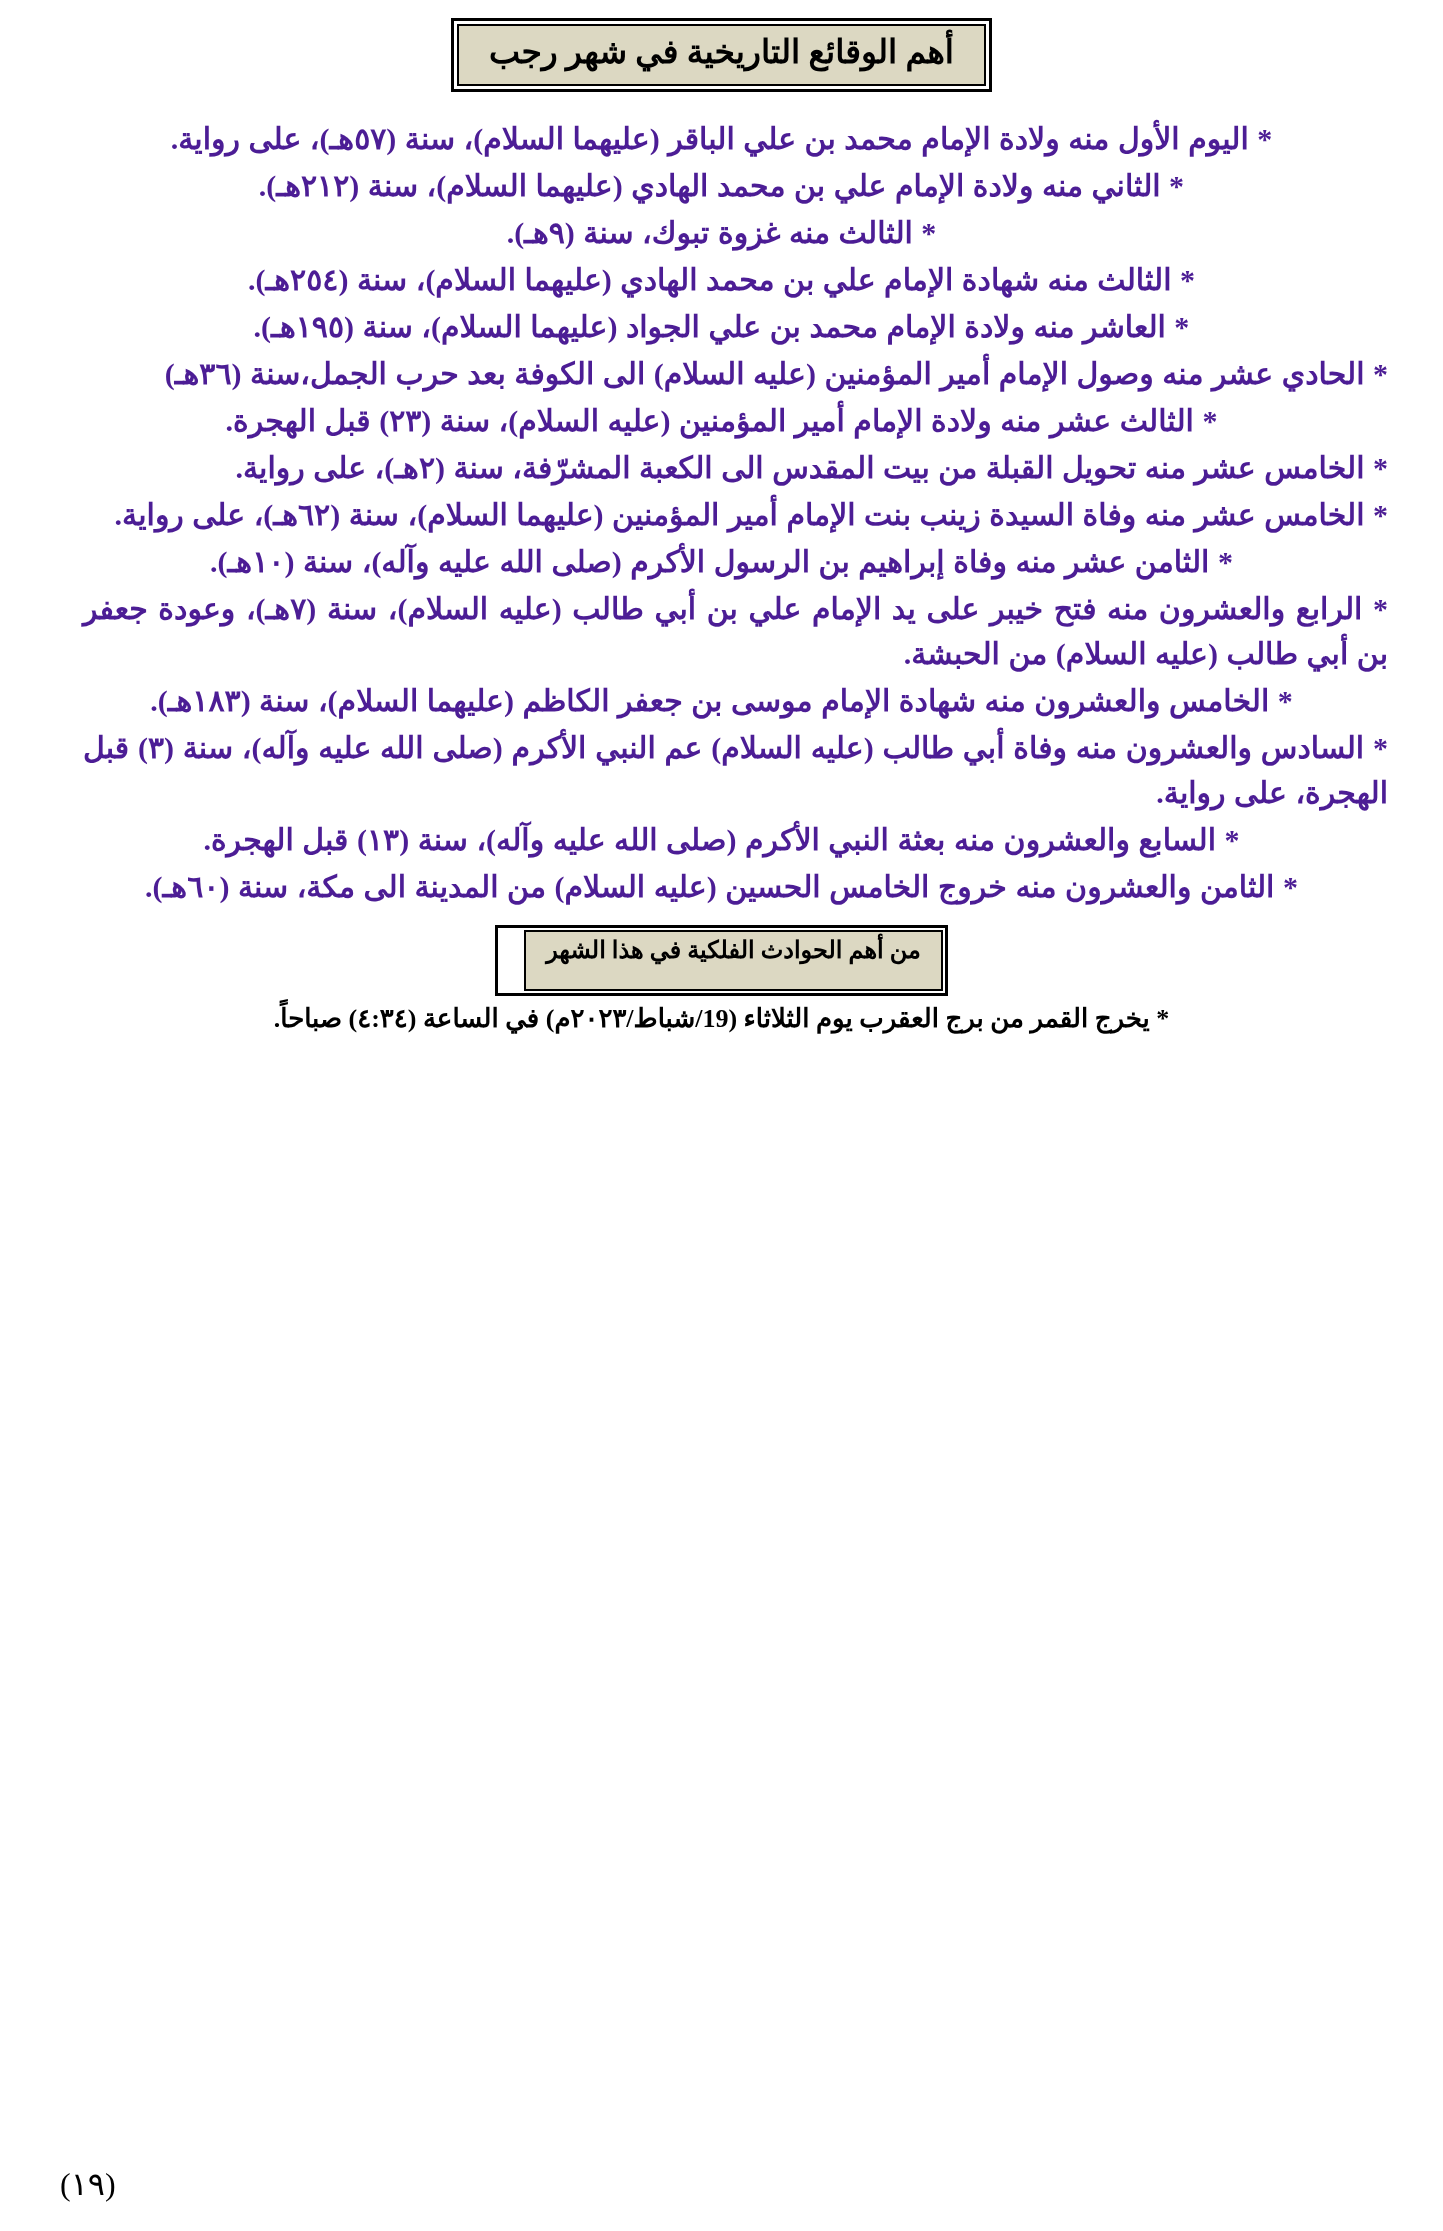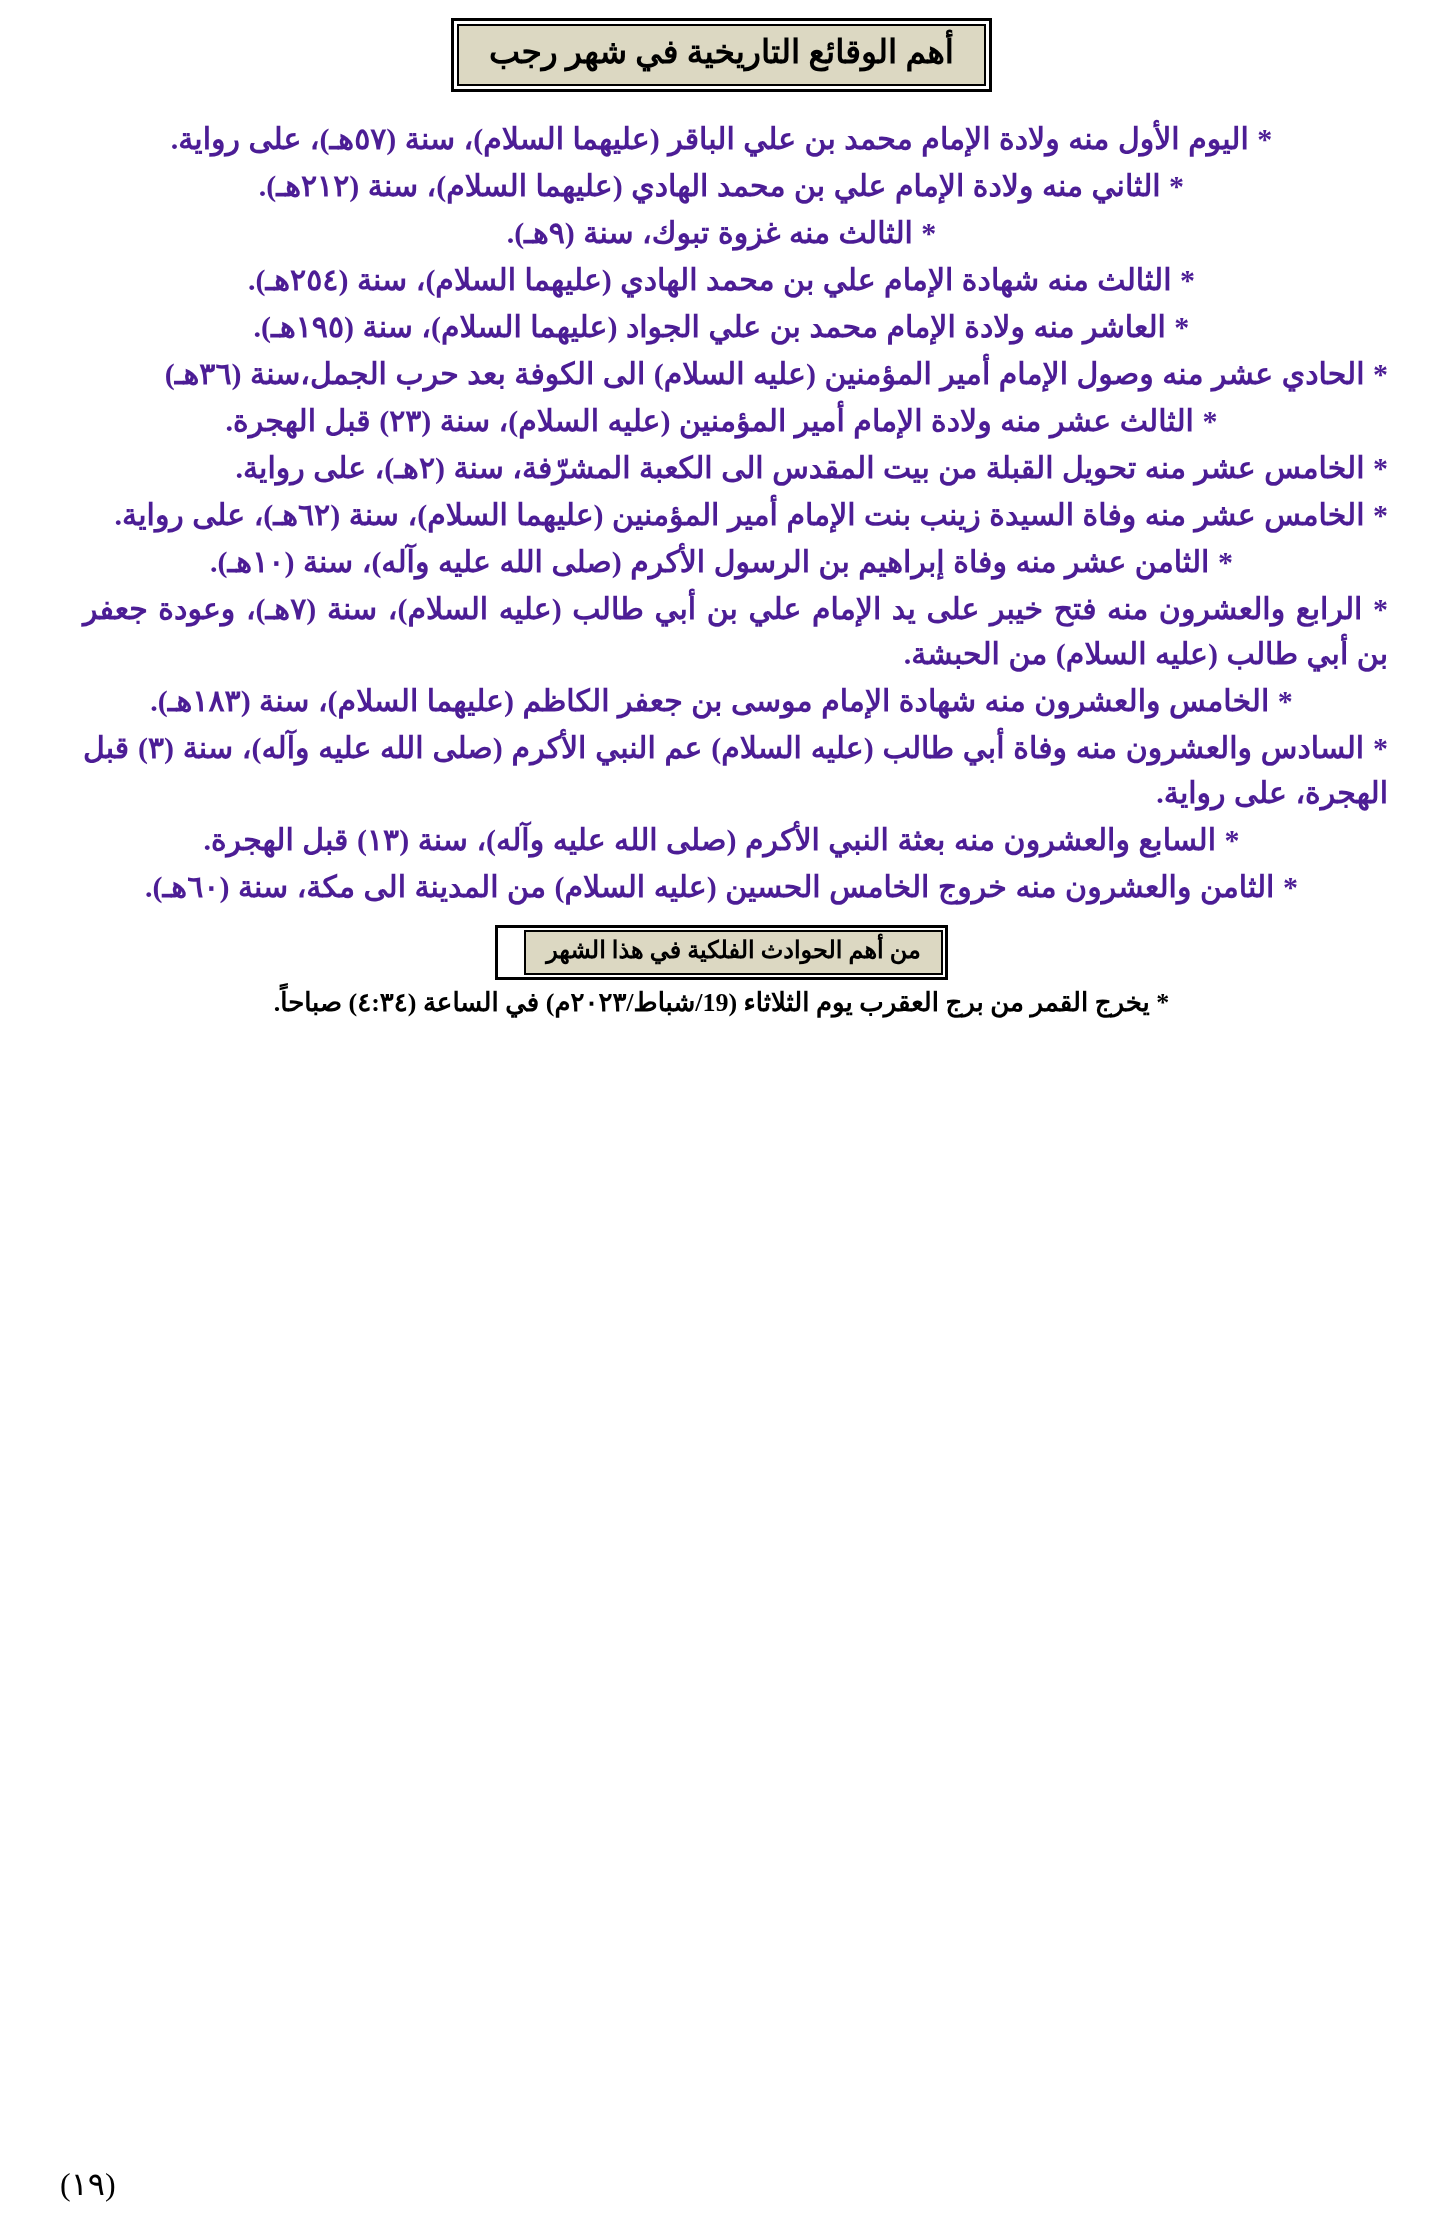--- a/index.html
+++ b/index.html
@@ -50,21 +50,21 @@
     color: #000000;
     line-height: 1.15;
     white-space: nowrap;
     text-align: center;
   }
 
   #main-title-box .header-box-inner { padding: 8px 30px 12px 30px; }
   #main-title-box .htext { font-size: 33px; }
 
   #astro-title-box .header-box-outer { padding: 2px; border-width: 3px; }
-  #astro-title-box .header-box-inner { padding: 5px 20px 8px 20px; border-width: 2px; margin-left: 24px; }
+  #astro-title-box .header-box-inner { padding: 5px 20px 24px 20px; border-width: 2px; margin-left: 24px; }
   #astro-title-box .htext { font-size: 24px; }
 
   
   .events-list {
     margin: 0;
     padding: 0;
     list-style: none;
     direction: rtl;
   }
   .event-line {

